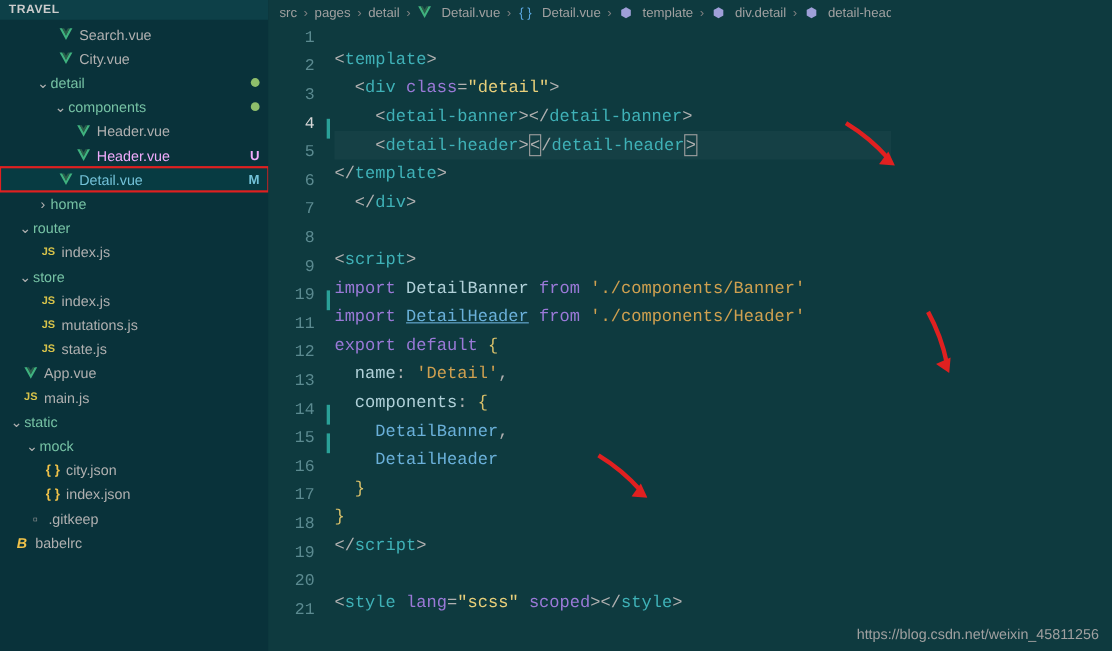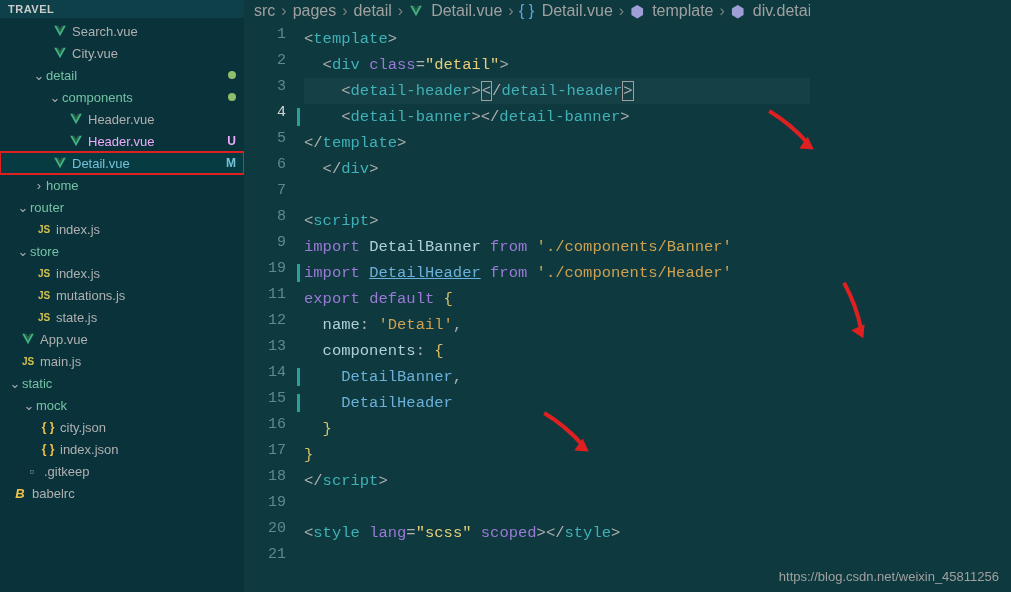--- a/index.html
+++ b/index.html
@@ -21,32 +21,32 @@
   .js-i { color:#d6c24a; font-weight:bold; font-size:10px; }
   .json-i { color:#f0c24a; font-weight:bold; font-size:12px; }
   .file-default { color:#999; }
   .git-mod { color:#73c2d8; }
   .git-unt { color:#f0abfc; }
   .row .status { width:14px; text-align:right; font-weight:bold; font-size:12px; }
   .row .dot { width:8px; height:8px; border-radius:50%; display:inline-block; margin-left:auto; }
   .dot.unt { background:#8fbe6b; }
   
   .main { flex:1; display:flex; flex-direction:column; background:#0e3a3f; min-width:0; }
-  .breadcrumb { height:22px; display:flex; align-items:center; padding:0 10px; gap:6px; color:#a0a0a0; font-family:'Segoe UI',sans-serif; font-size:16px; white-space:nowrap; overflow:hidden; }
+  .breadcrumb { height:22px; display:flex; align-items:center; padding:0 10px; gap:6px; color:#a0a0a0; font-family:'Segoe UI',sans-serif; font-size:12px; white-space:nowrap; overflow:hidden; }
   .breadcrumb .sep { color:#808080; }
   .breadcrumb .ico { width:14px; }
   .breadcrumb .bc-item { display:flex; align-items:center; gap:4px; }
   .bc-sym { color:#5aa7e0; }
   .bc-tmpl { color:#9f9fd8; }
   .editor { flex:1; display:flex; overflow:hidden; position:relative; }
   .gutter { width:60px; text-align:right; padding-top:4px; user-select:none; }
   .gutter .ln { height:26px; padding-right:18px; color:#5b8a90; position:relative; font-size:15px; }
   .gutter .ln.mod::before { content:""; position:absolute; right:4px; top:4px; width:3px; height:18px; background:#2aa198; }
   .gutter .ln.active { color:#d6d6d6; }
-  .code { flex:1; padding-top:4px; font-size:15.5px; line-height:26px; min-width:0; }
+  .code { flex:1; padding-top:4px; font-size:15.5px; line-height:26px; min-width:0;margin-top:15px; }
   .code .cl { height:26px; white-space:pre; position:relative; }
   .code .cl.active { background:rgba(255,255,255,0.03); }
   .tag { color:#3fb1b7; }
   .attrn { color:#9a79d7; }
   .attrv { color:#e8cf7a; }
   .kw { color:#9a79d7; }
   .var { color:#6ab0d9; }
   .str { color:#cfa050; }
   .punc { color:#d8c06a; }
   .txt { color:#b0b0b0; }
@@ -275,22 +275,22 @@
           <div class="ln">16</div>
           <div class="ln">17</div>
           <div class="ln">18</div>
           <div class="ln">19</div>
           <div class="ln">20</div>
           <div class="ln">21</div>
         </div>
       <div class="code" id="code">
           <div class="cl"><span class="txt">&lt;</span><span class="tag">template</span><span class="txt">&gt;</span></div>
           <div class="cl">  <span class="txt">&lt;</span><span class="tag">div</span> <span class="attrn">class</span><span class="txt">=</span><span class="attrv">"detail"</span><span class="txt">&gt;</span></div>
+          <div class="cl">    <span class="txt">&lt;</span><span class="tag">detail-banner</span><span class="txt">&gt;&lt;/</span><span class="tag">detail-banner</span><span class="txt">&gt;</span></div>
           <div class="cl active">    <span class="txt">&lt;</span><span class="tag">detail-header</span><span class="txt">&gt;</span><span class="cursor-box"><span class="txt">&lt;</span></span><span class="txt">/</span><span class="tag">detail-header</span><span class="cursor-box"><span class="txt">&gt;</span></span></div>
-          <div class="cl">    <span class="txt">&lt;</span><span class="tag">detail-banner</span><span class="txt">&gt;&lt;/</span><span class="tag">detail-banner</span><span class="txt">&gt;</span></div>
           <div class="cl"><span class="txt">&lt;/</span><span class="tag">template</span><span class="txt">&gt;</span></div>
           <div class="cl">  <span class="txt">&lt;/</span><span class="tag">div</span><span class="txt">&gt;</span></div>
           <div class="cl"></div>
           <div class="cl"><span class="txt">&lt;</span><span class="tag">script</span><span class="txt">&gt;</span></div>
           <div class="cl"><span class="kw">import</span> <span class="ident">DetailBanner</span> <span class="kw">from</span> <span class="str">'./components/Banner'</span></div>
           <div class="cl"><span class="kw">import</span> <span class="var ul">DetailHeader</span> <span class="kw">from</span> <span class="str">'./components/Header'</span></div>
           <div class="cl"><span class="kw">export</span> <span class="kw">default</span> <span class="punc">{</span></div>
           <div class="cl">  <span class="ident">name</span><span class="txt">:</span> <span class="str">'Detail'</span><span class="txt">,</span></div>
           <div class="cl">  <span class="ident">components</span><span class="txt">:</span> <span class="punc">{</span></div>
           <div class="cl">    <span class="var">DetailBanner</span><span class="txt">,</span></div>

